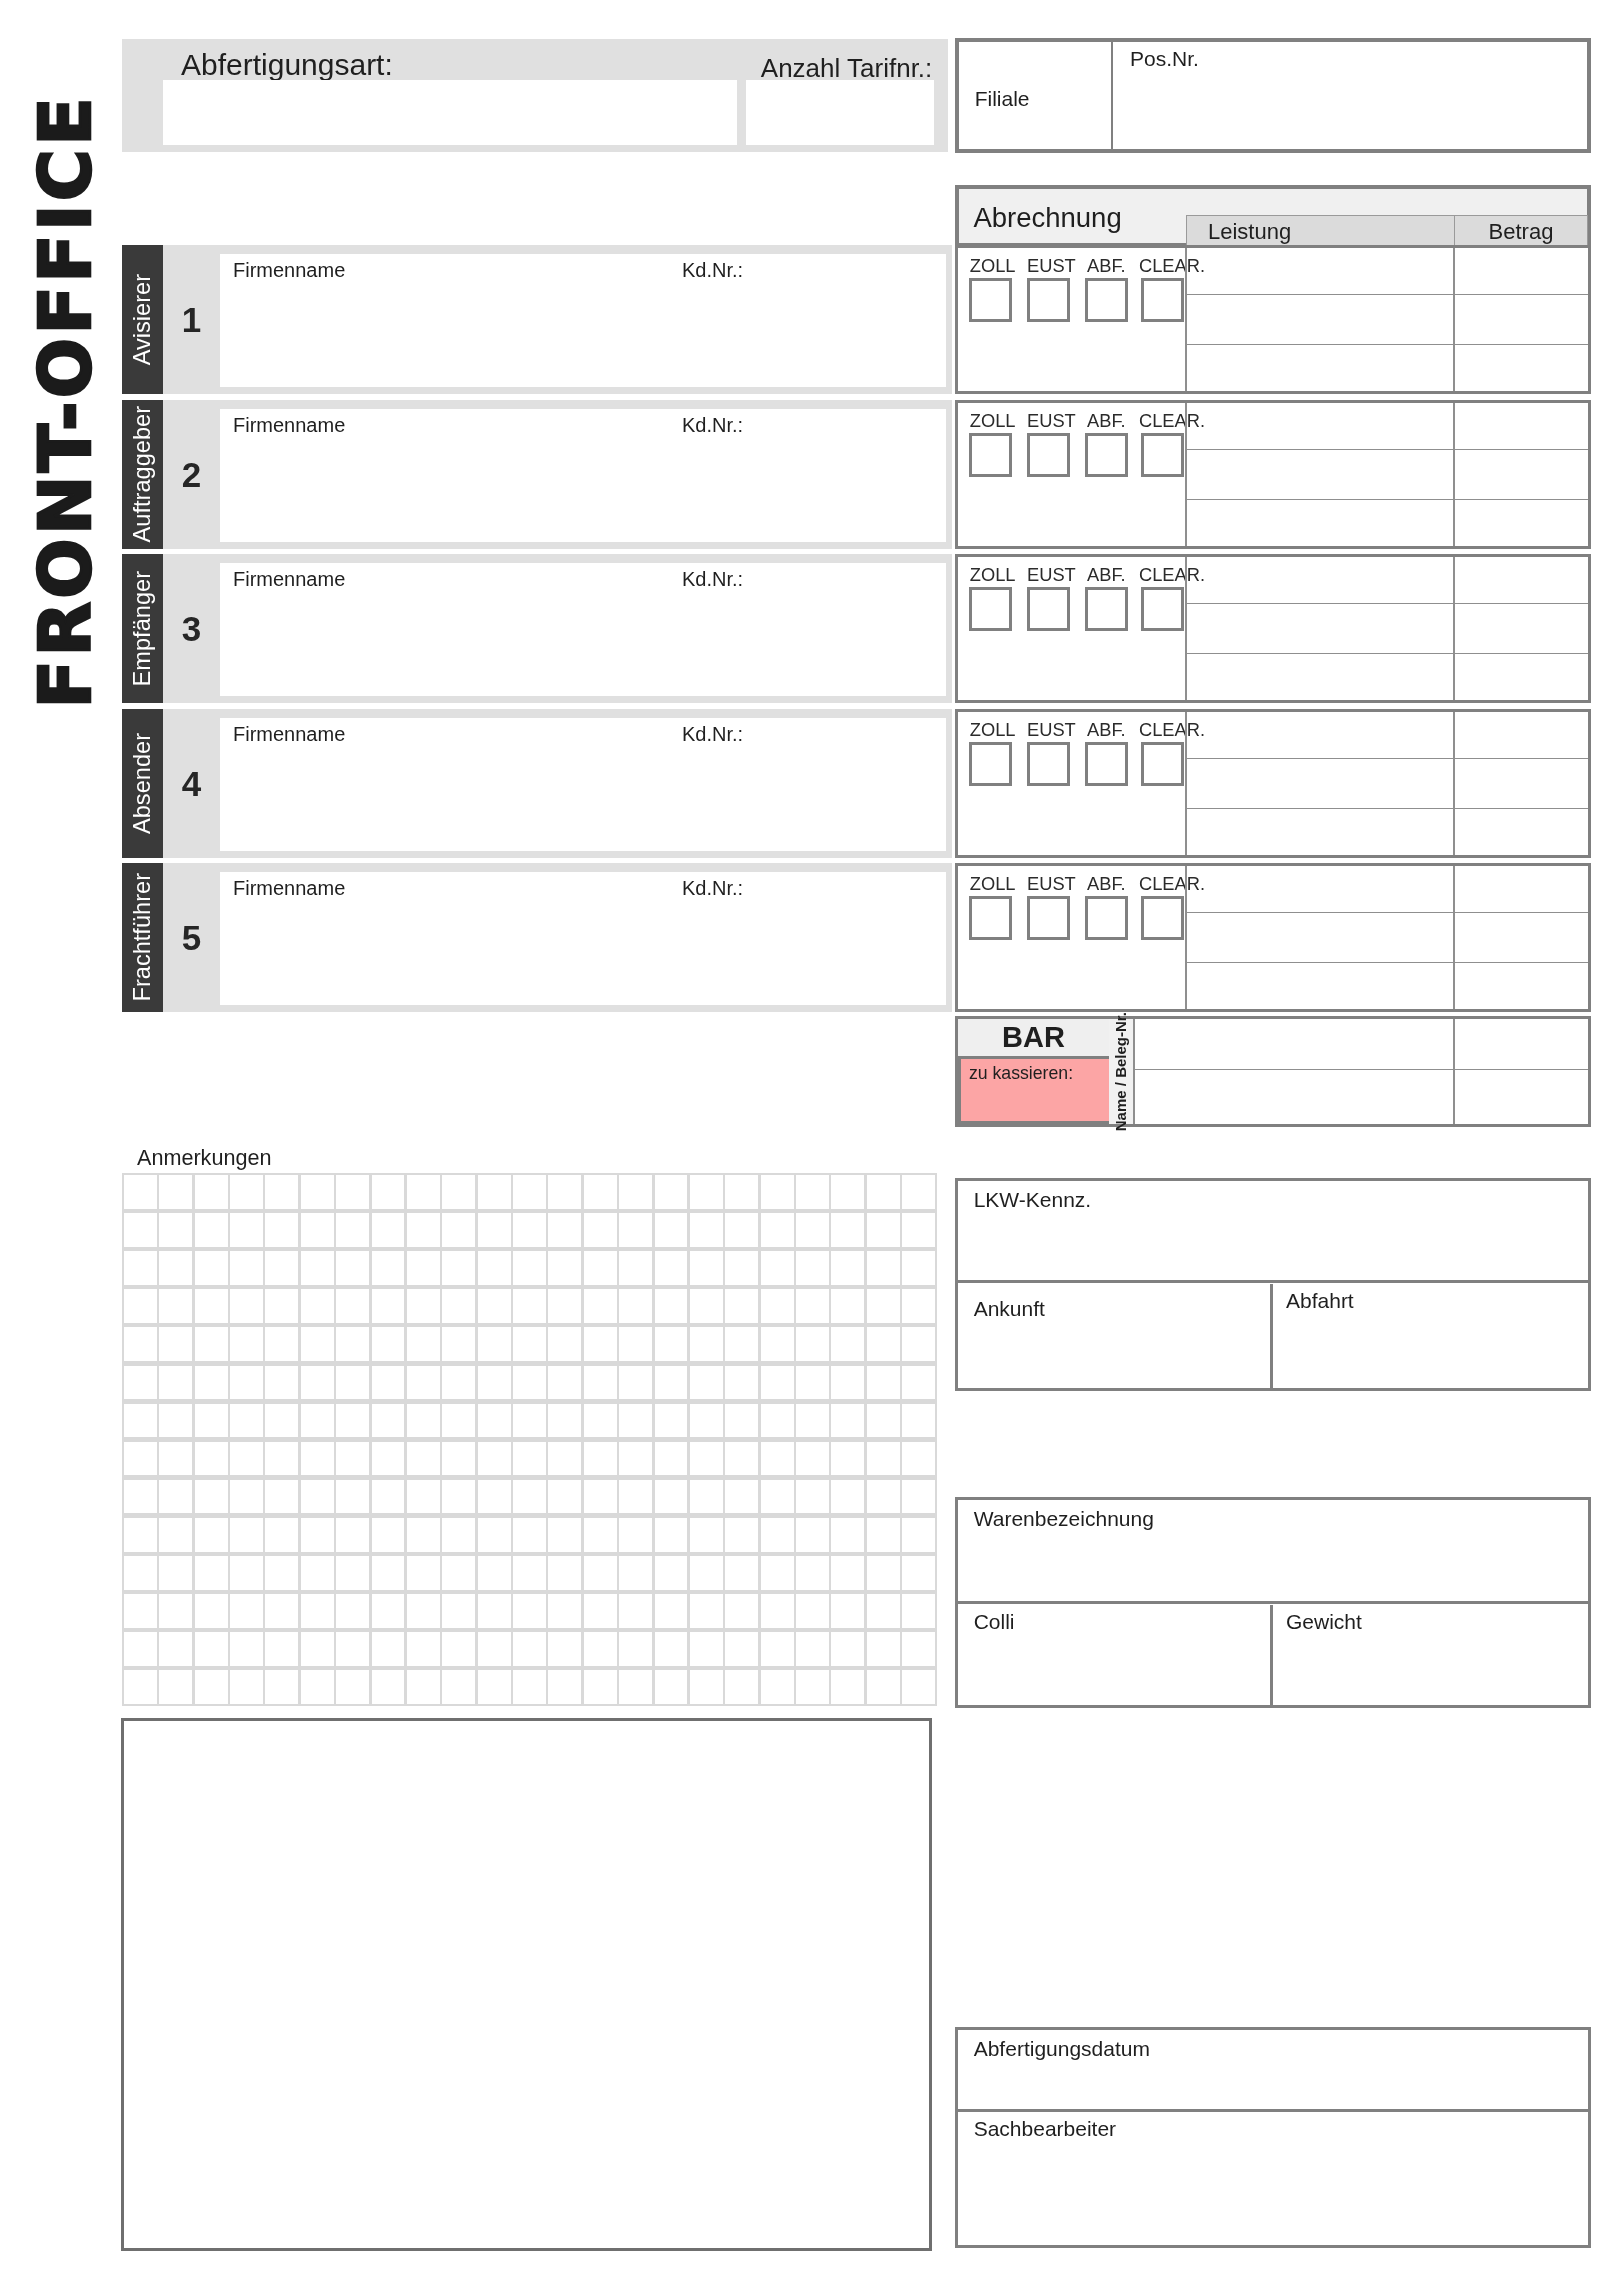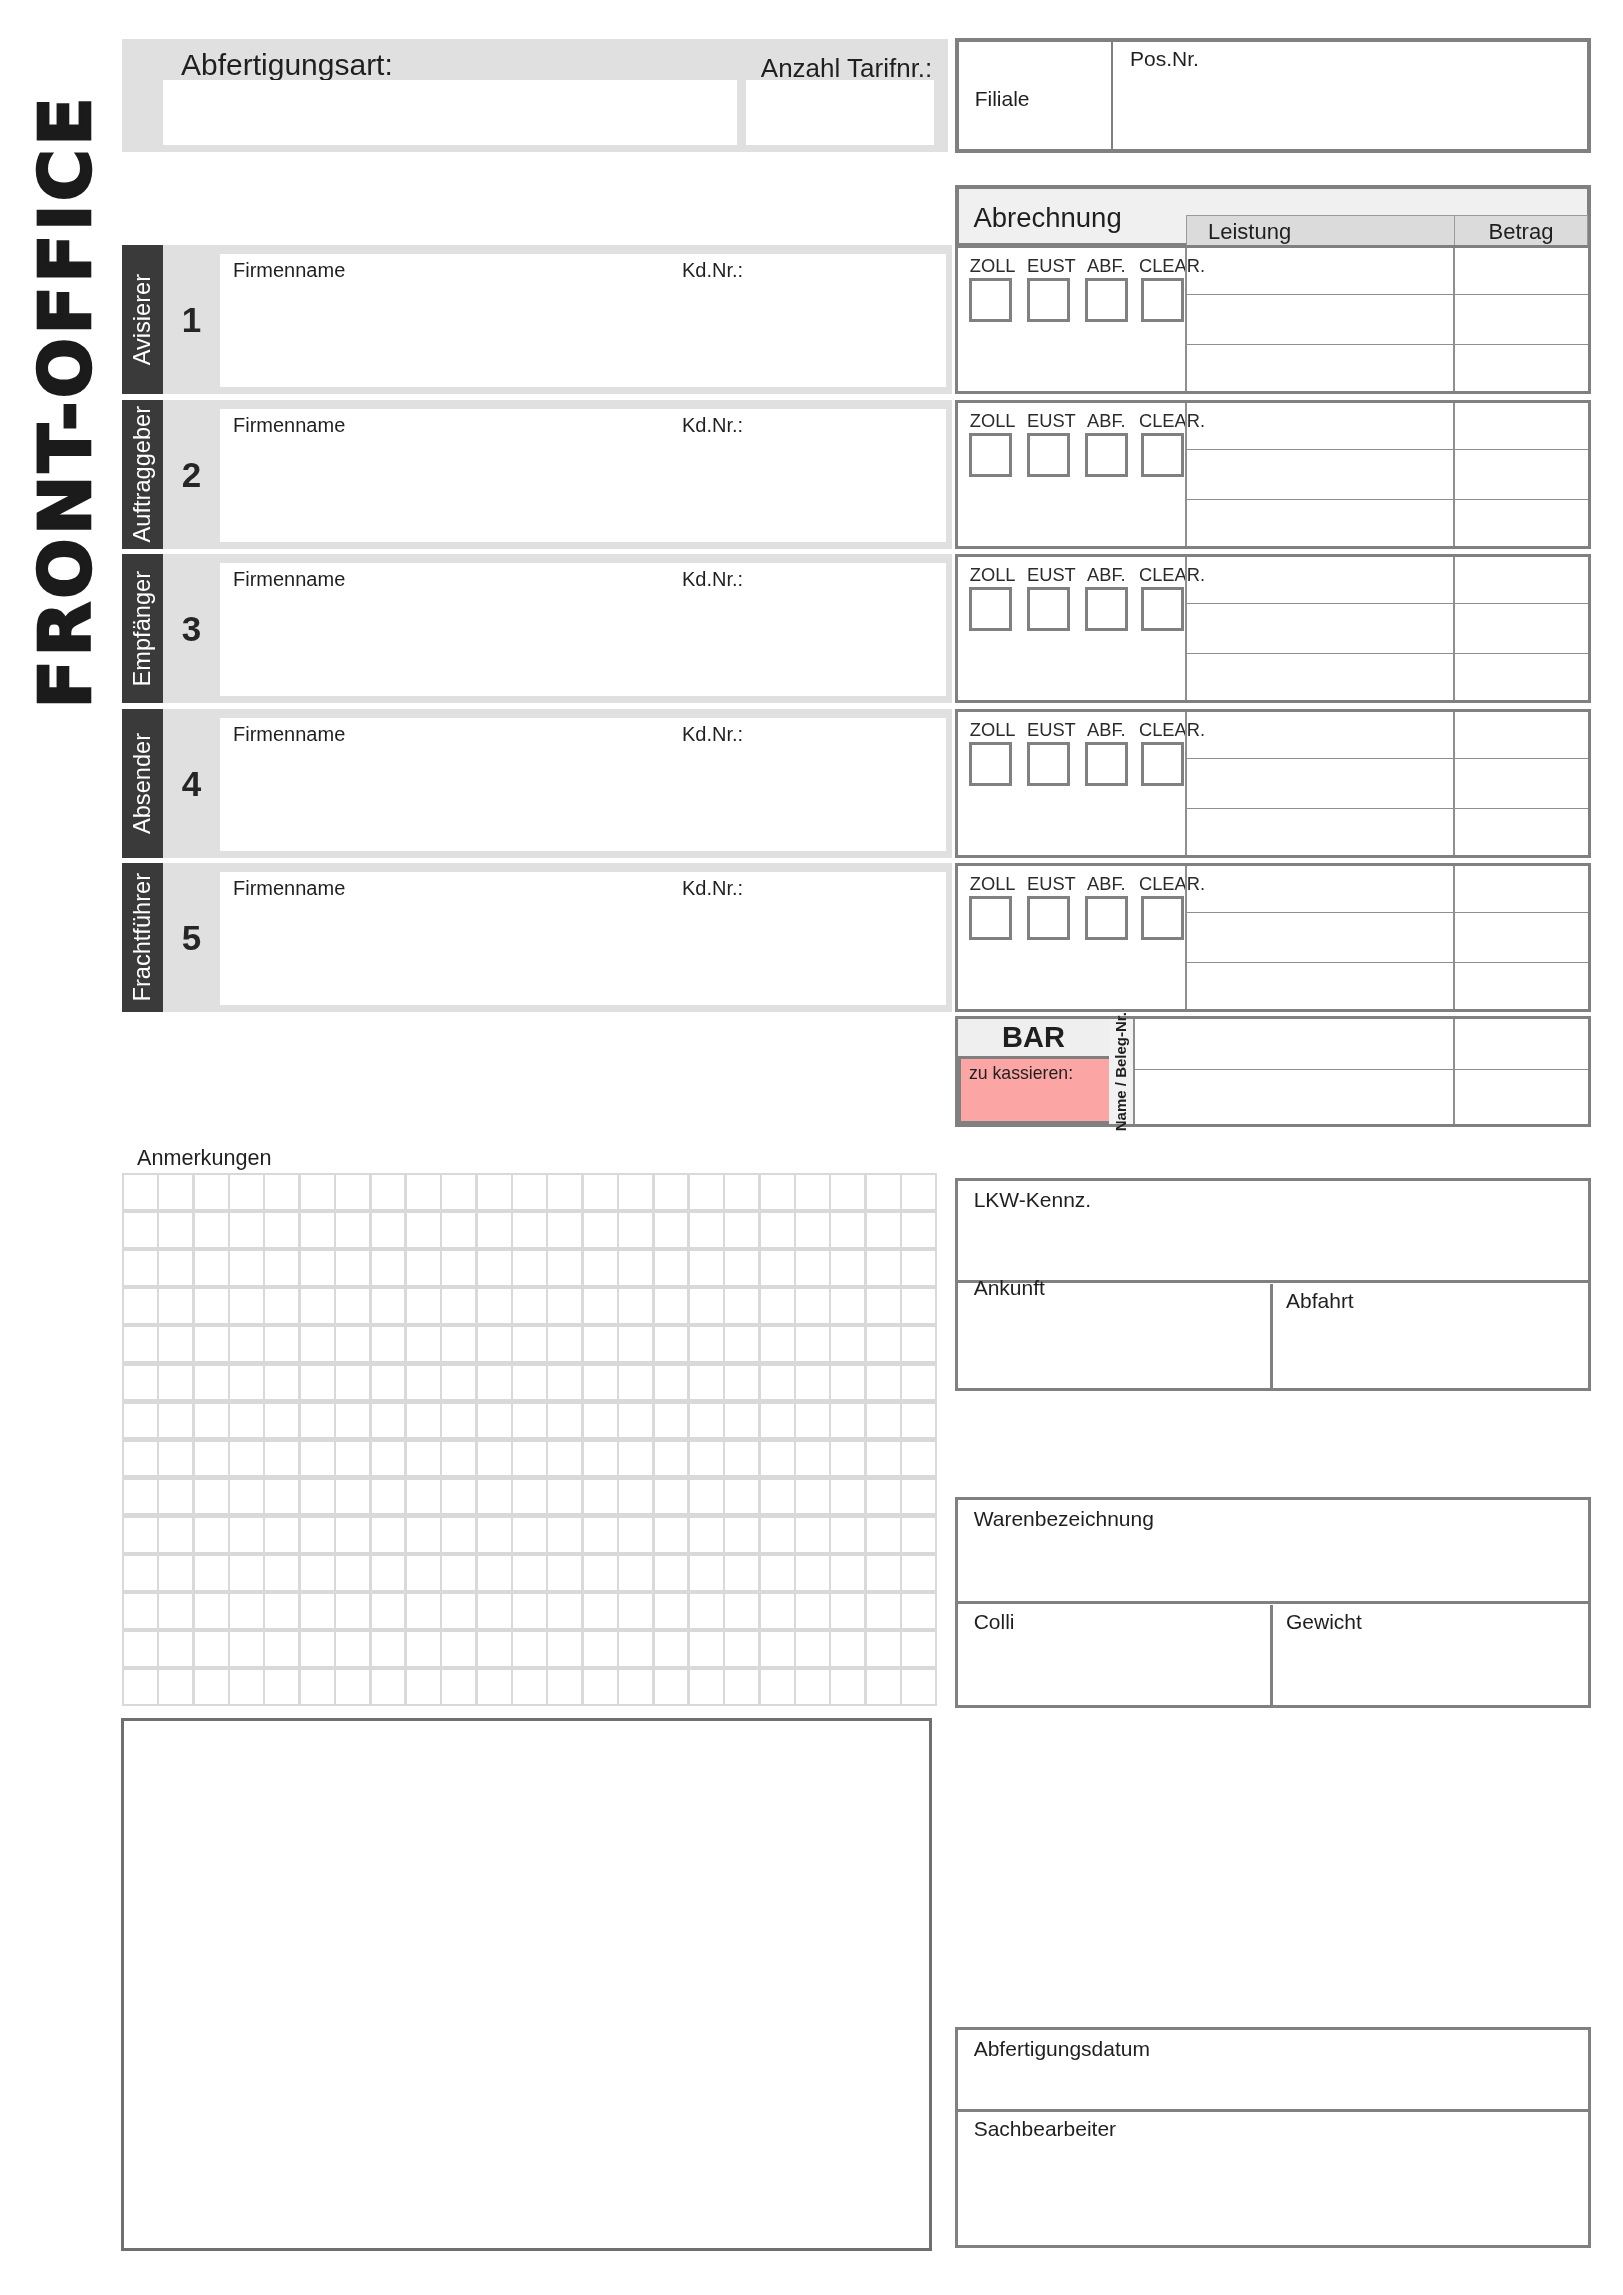--- a/index.html
+++ b/index.html
@@ -609,21 +609,21 @@
     <div class="anm-cell"></div>
     <div class="anm-cell"></div>
     <div class="anm-cell"></div>
   </div>
 
 <div class="abs grp" style="top:1178px;height:213px;">
   <span class="glabel" style="left:15.7px;top:6.5px;">LKW-Kennz.</span>
   <div class="cellarea" style="left:0;right:0;top:0;height:99px;bottom:auto;"></div>
   <div class="gh" style="top:99px;"></div>
   <div class="gv" style="left:312px;top:103px;bottom:0;"></div>
-  <span class="glabel" style="left:15.7px;top:95px;">Ankunft</span>
+  <span class="glabel" style="left:15.7px;top:116px;">Ankunft</span>
   <span class="glabel" style="left:328px;top:108px;">Abfahrt</span>
   <div class="cellarea" style="left:0;width:312px;top:103px;"></div>
   <div class="cellarea" style="left:315px;right:0;top:103px;"></div>
 </div>
 
 <div class="abs grp" style="top:1497px;height:211px;">
   <span class="glabel" style="left:15.7px;top:6.5px;">Warenbezeichnung</span>
   <div class="cellarea" style="left:0;right:0;top:0;height:101px;bottom:auto;"></div>
   <div class="gh" style="top:101px;"></div>
   <div class="gv" style="left:312px;top:105px;bottom:0;"></div>

